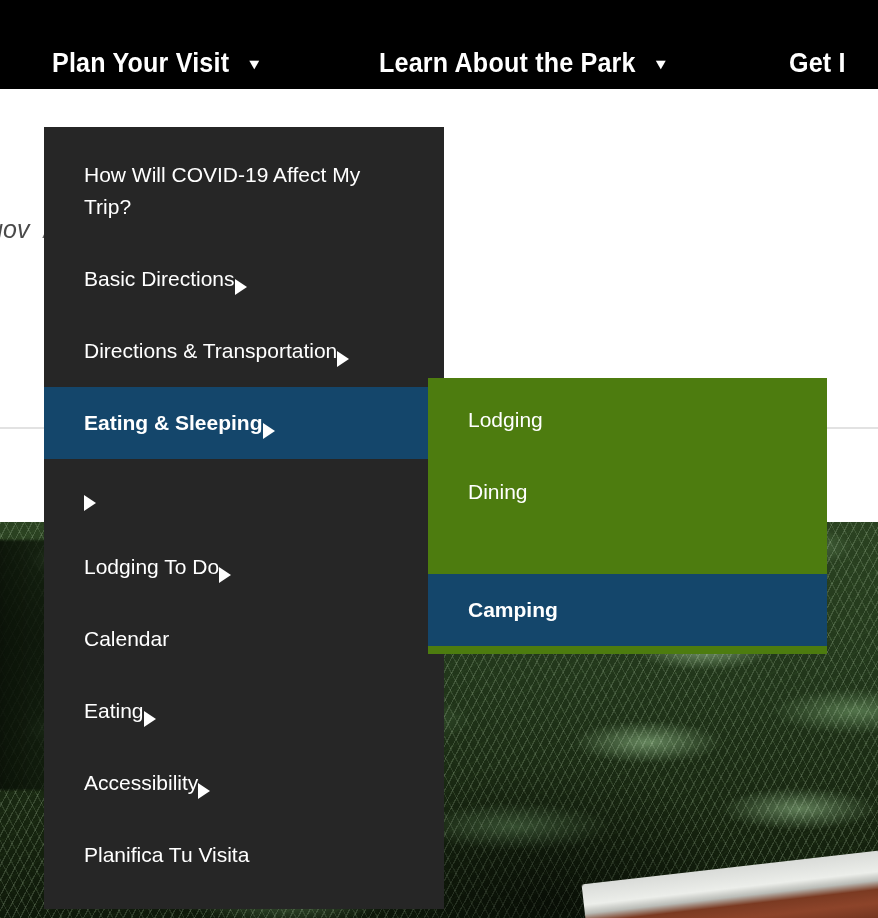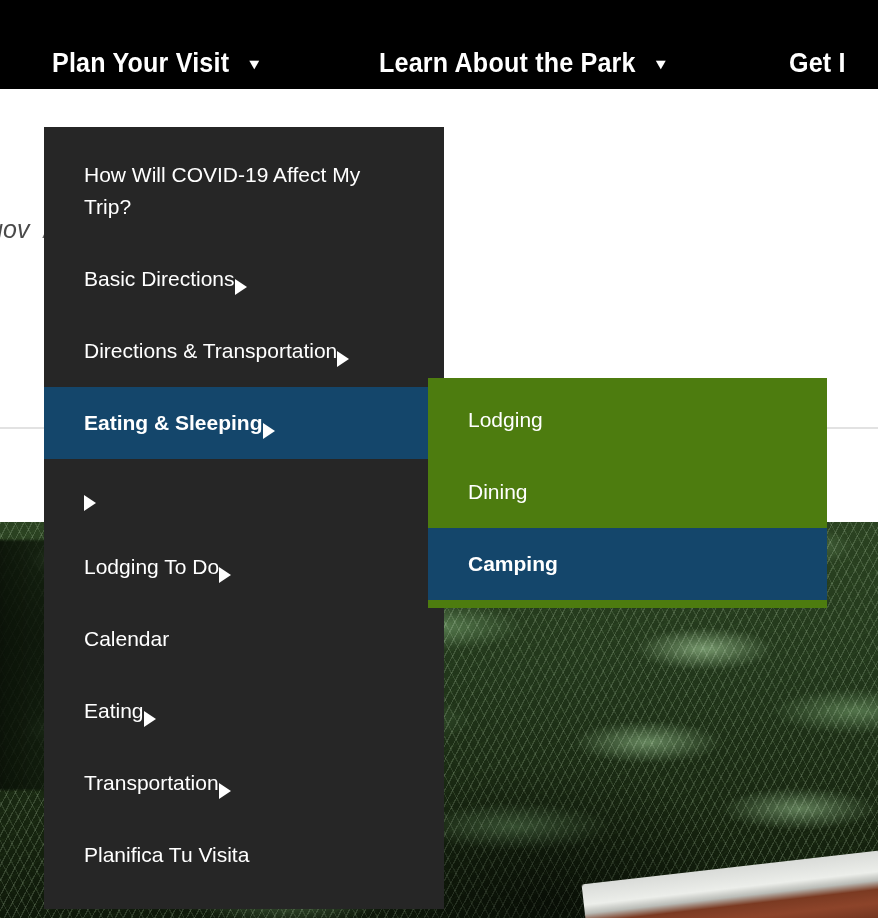--- a/index.html
+++ b/index.html
@@ -133,21 +133,21 @@
   
   .submenu{
     position:absolute;left:428px;top:378px;width:399px;
     background:#4d7c0f;z-index:61;box-sizing:border-box;padding:6px 0 8px 0;
   }
   .sub-row{
     display:flex;align-items:center;min-height:72px;
     padding:0 20px 0 40px;box-sizing:border-box;cursor:pointer;
   }
   .sub-row .label{color:#ffffff;font-size:21px;line-height:30px;font-weight:400;}
-  .sub-row.active{background:#14466b;}
+  .sub-row.active{background:#14466b;margin-top:46px;}
   .sub-row.active .label{font-weight:700;}
 </style>
 </head>
 <body>
 
 <div id="stage">
 
   <div class="page-layer">
 
     <div class="breadcrumb">
@@ -226,21 +226,21 @@
       <span class="label">Calendar</span>
       <span class="arrow hidden"></span>
     </div>
 
     <div class="menu-row">
       <span class="label">Eating</span>
       <span class="arrow"></span>
     </div>
 
     <div class="menu-row">
-      <span class="label">Transportation</span>
+      <span class="label">Accessibility</span>
       <span class="arrow"></span>
     </div>
 
     <div class="menu-row">
       <span class="label">Planifica Tu Visita</span>
       <span class="arrow hidden"></span>
     </div>
 
   </div>
 

